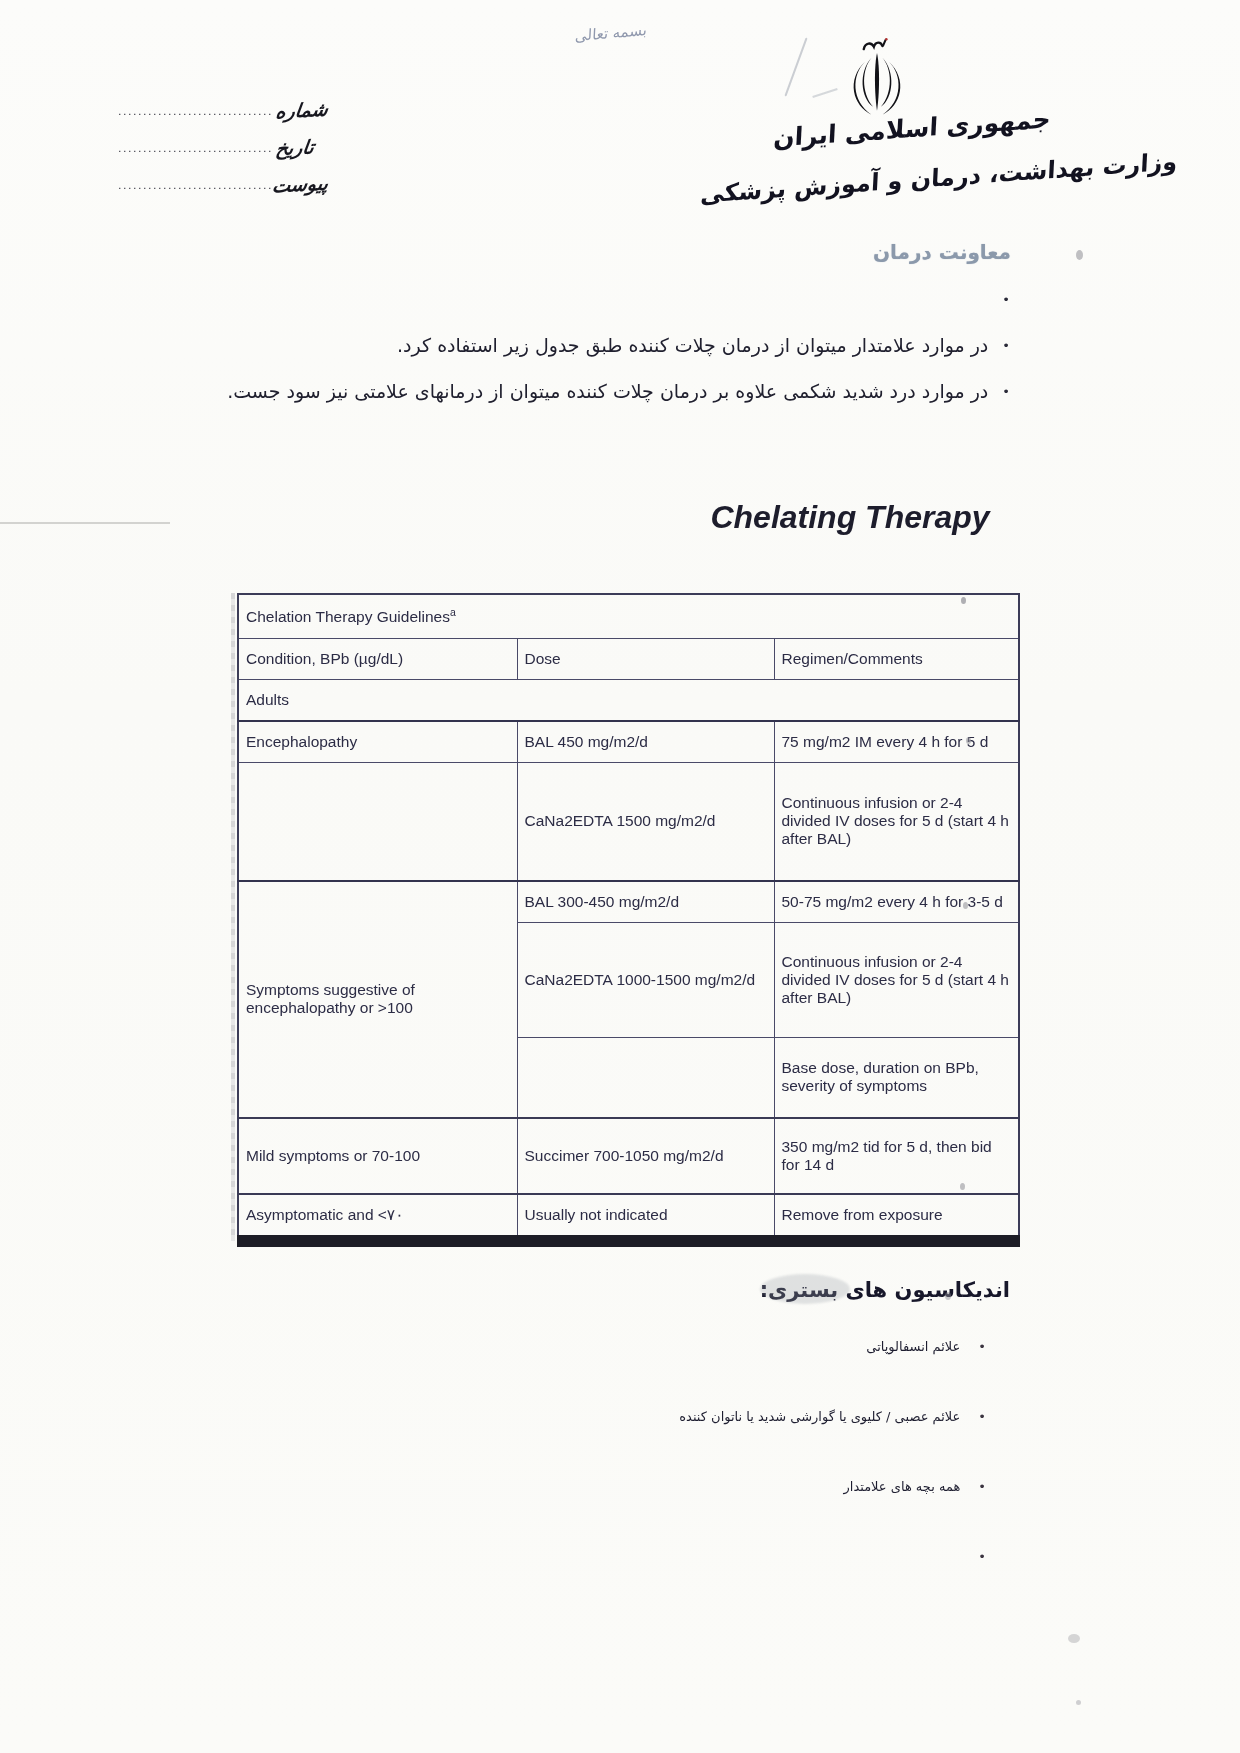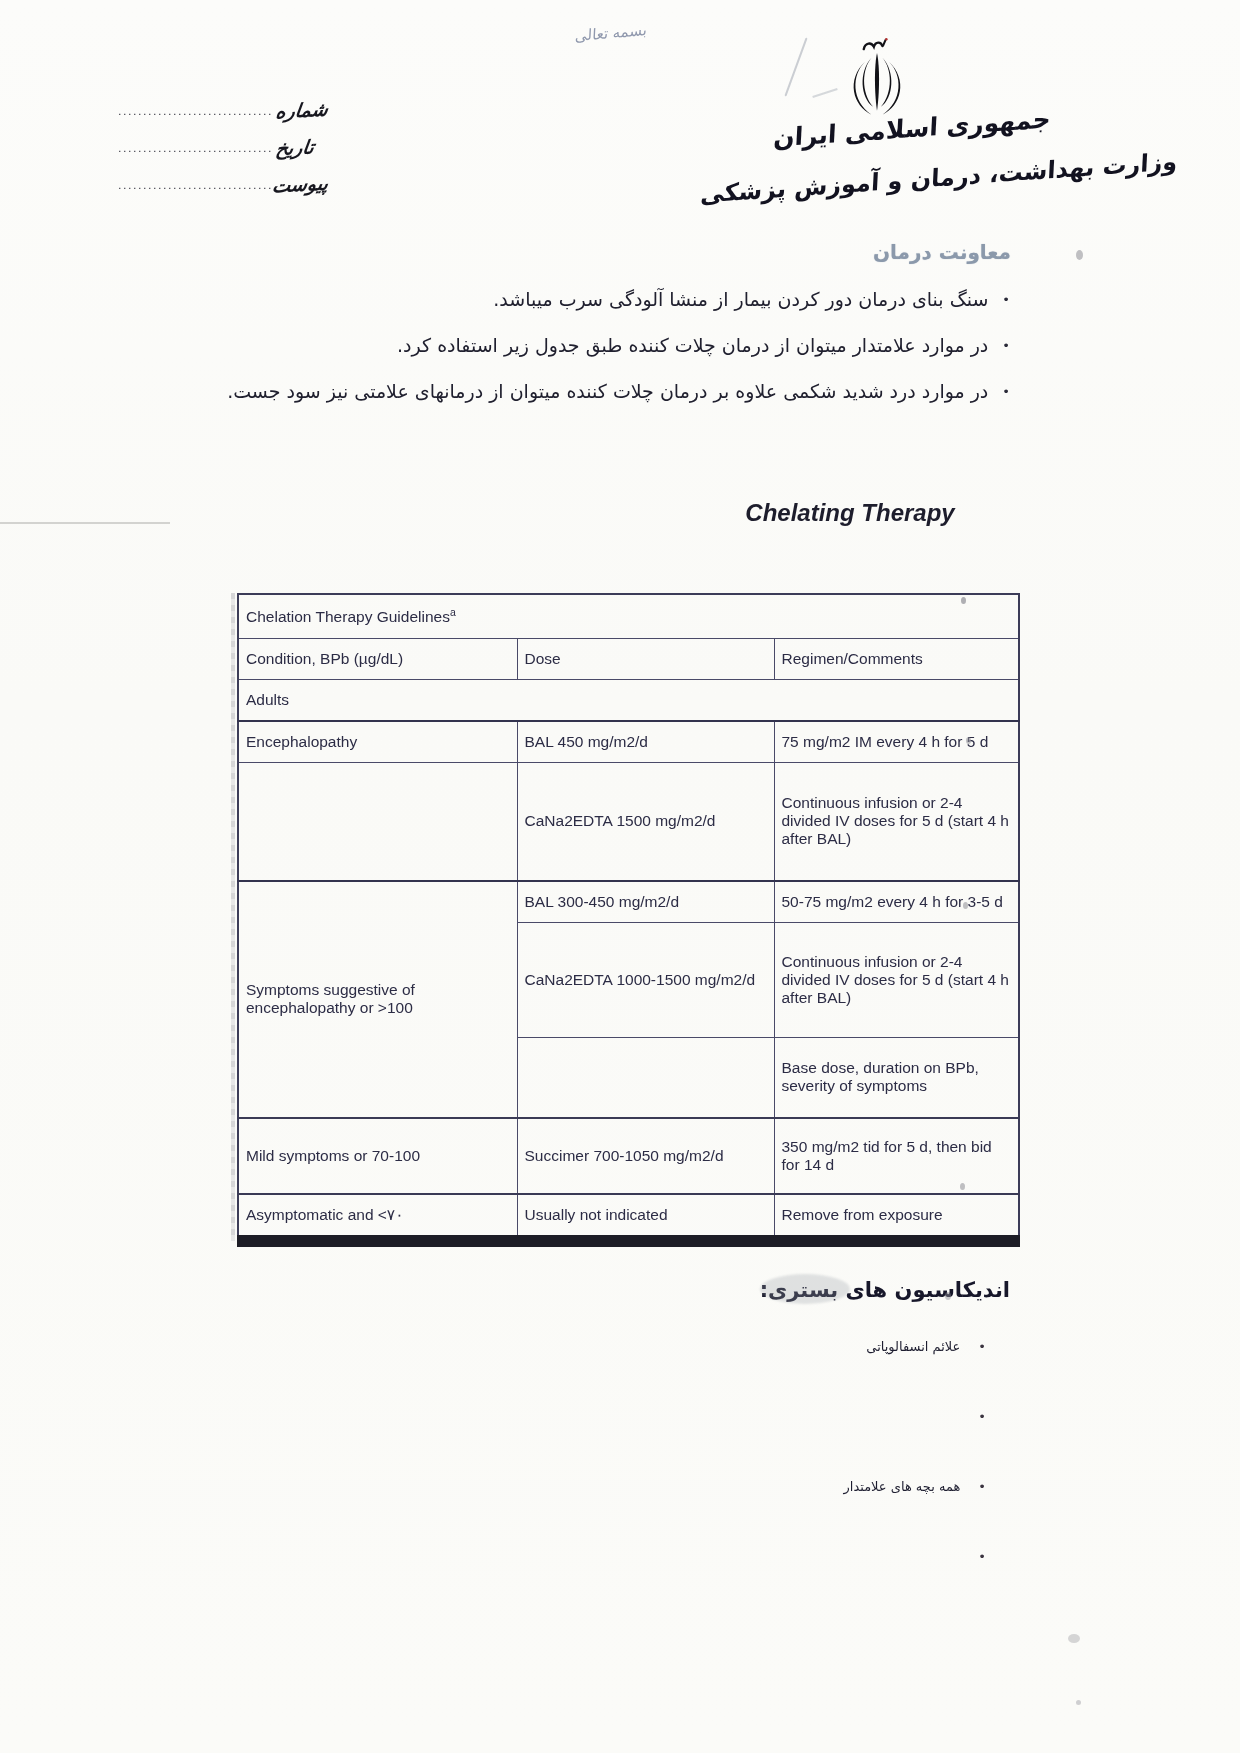--- a/index.html
+++ b/index.html
@@ -57,21 +57,21 @@
   
   .intro{position:absolute;left:190px;top:286px;width:820px;direction:rtl;}
   .fa-bullet{display:flex;direction:rtl;align-items:flex-start;margin-bottom:19px;line-height:27px;}
   .fa-bullet .dot{font-size:13px;line-height:27px;margin-left:14px;color:#2a2a38;}
   .fa-bullet .txt{font-size:19px;color:#20202f;}
 
   
   .chelating-heading{
     position:absolute;left:680px;top:499px;width:340px;text-align:center;
     font-family:"Liberation Sans",sans-serif;
-    font-weight:bold;font-style:italic;font-size:24px;color:#1d1d2c;
+    font-weight:bold;font-style:italic;font-size:32px;color:#1d1d2c;
   }
 
   
   .tbl-wrap{position:absolute;left:237px;top:593px;width:781px;}
   table.gl{
     border-collapse:collapse;table-layout:fixed;width:781px;
     font-family:"Liberation Sans",sans-serif;font-size:15.5px;color:#2c2c45;
     border:2px solid #3c3c58;
     border-bottom:12px solid #1d1d26;
     background:transparent;
@@ -169,21 +169,20 @@
     </g>
   </svg>
 
   <div class="calli-republic fa">جمهوری اسلامی ایران</div>
   <div class="calli-ministry fa">وزارت بهداشت، درمان و آموزش پزشکی</div>
   <div class="deputy fa">معاونت درمان</div>
 
   <div class="intro">
     <div class="fa-bullet">
       <span class="dot">•</span>
-      <span class="txt fa">سنگ بنای درمان دور کردن بیمار از منشا آلودگی سرب میباشد.</span>
     </div>
     <div class="fa-bullet">
       <span class="dot">•</span>
       <span class="txt fa">در موارد علامتدار میتوان از درمان چلات کننده طبق جدول زیر استفاده کرد.</span>
     </div>
     <div class="fa-bullet">
       <span class="dot">•</span>
       <span class="txt fa">در موارد درد شدید شکمی علاوه بر درمان چلات کننده میتوان از درمانهای علامتی نیز سود جست.</span>
     </div>
   </div>
@@ -254,20 +253,21 @@
     <span>اندیکاسیون های بستری:</span>
   </div>
 
   <div class="indications">
     <div class="ind-bullet">
       <span class="dot">•</span>
       <span class="txt fa">علائم انسفالوپاتی</span>
     </div>
     <div class="ind-bullet">
       <span class="dot">•</span>
+      <span class="txt fa">علائم عصبی / کلیوی یا گوارشی شدید یا ناتوان کننده</span>
     </div>
     <div class="ind-bullet">
       <span class="dot">•</span>
       <span class="txt fa">همه بچه های علامتدار</span>
     </div>
     <div class="ind-bullet">
       <span class="dot">•</span>
     </div>
   </div>
 

